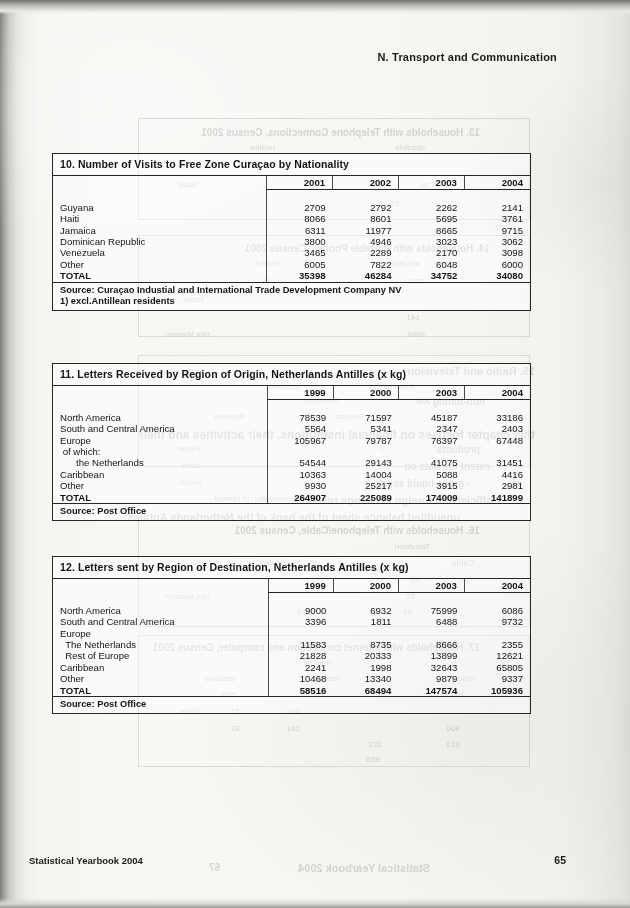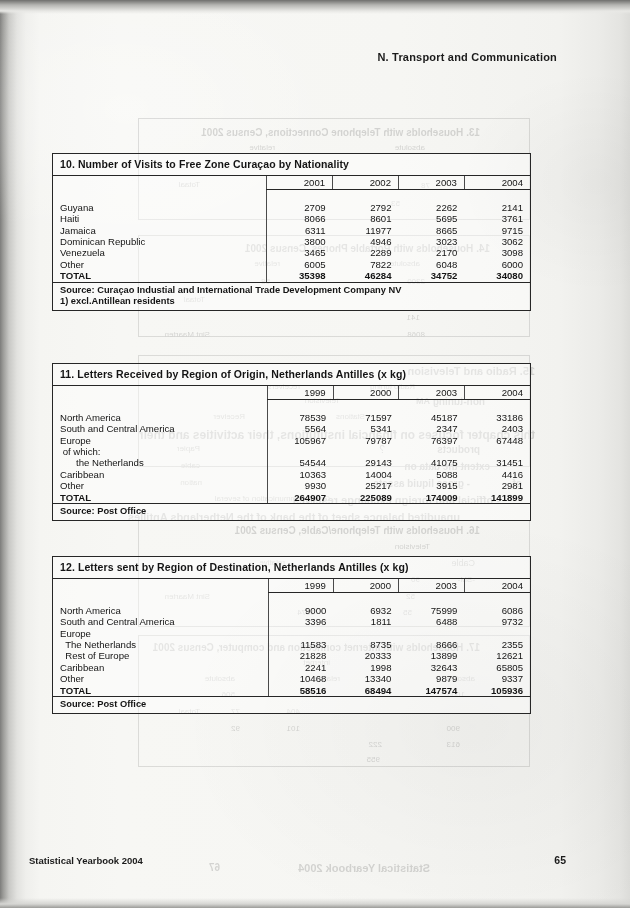--- a/index.html
+++ b/index.html
@@ -125,21 +125,21 @@
     padding-left: 7px !important;
     width: 225px;
     white-space: pre;
   }
   .num {
     text-align: right;
     padding-right: 7px !important;
     width: 63px;
   }
   tr.hdr th {
-    font-weight: normal;
+    font-weight: bold;
     border-bottom: 1.2px solid #262626;
     padding-top: 1px !important;
     padding-bottom: 1px !important;
   }
   tr.hdr th.num {
     border-left: 1.1px solid #4a4a4a;
   }
   tr.hdr th.lbl { border-bottom: none; }
   tr.spacer td { height: 4px; }
   td.sep { border-left: 1.1px solid #4a4a4a; }

